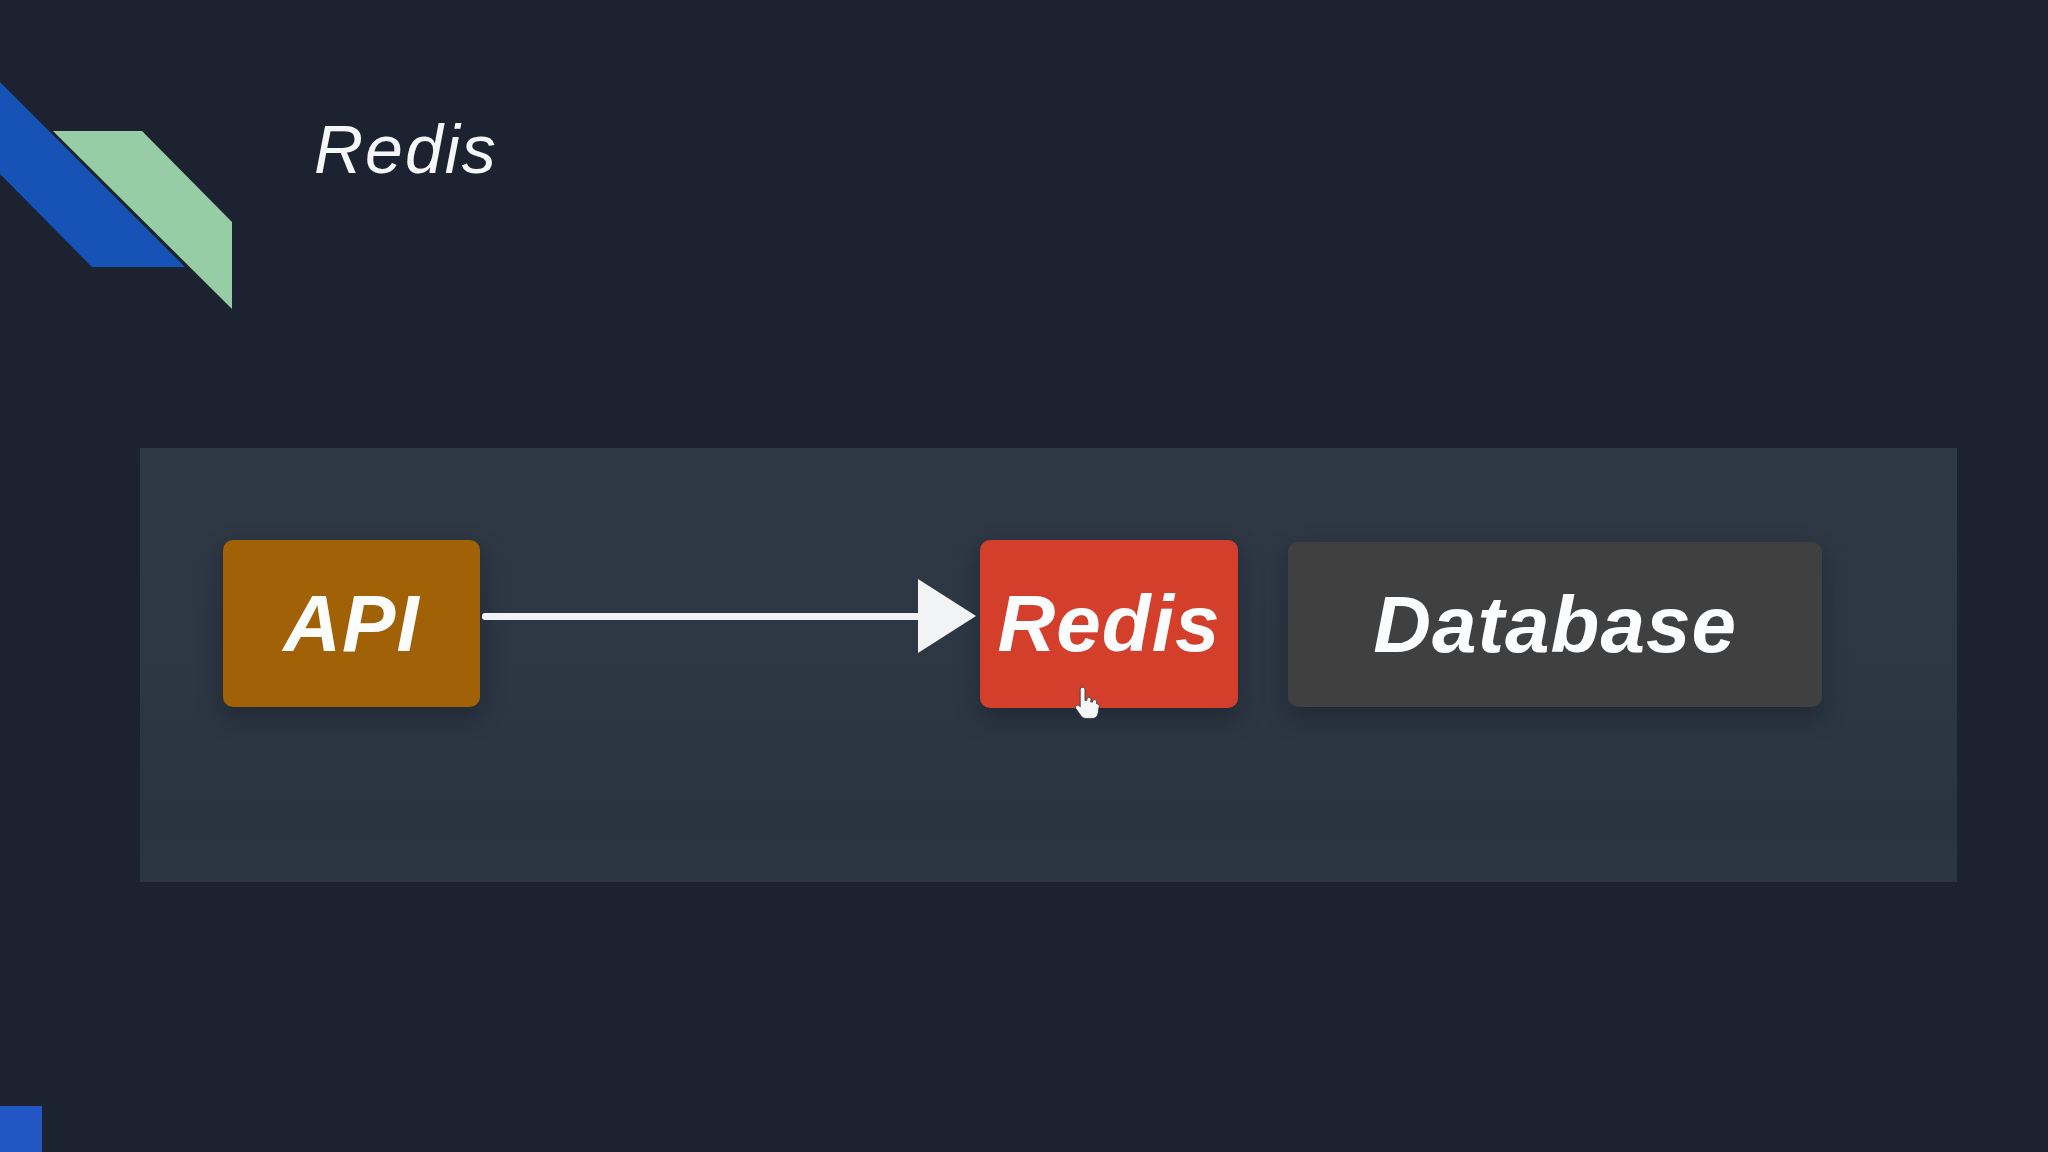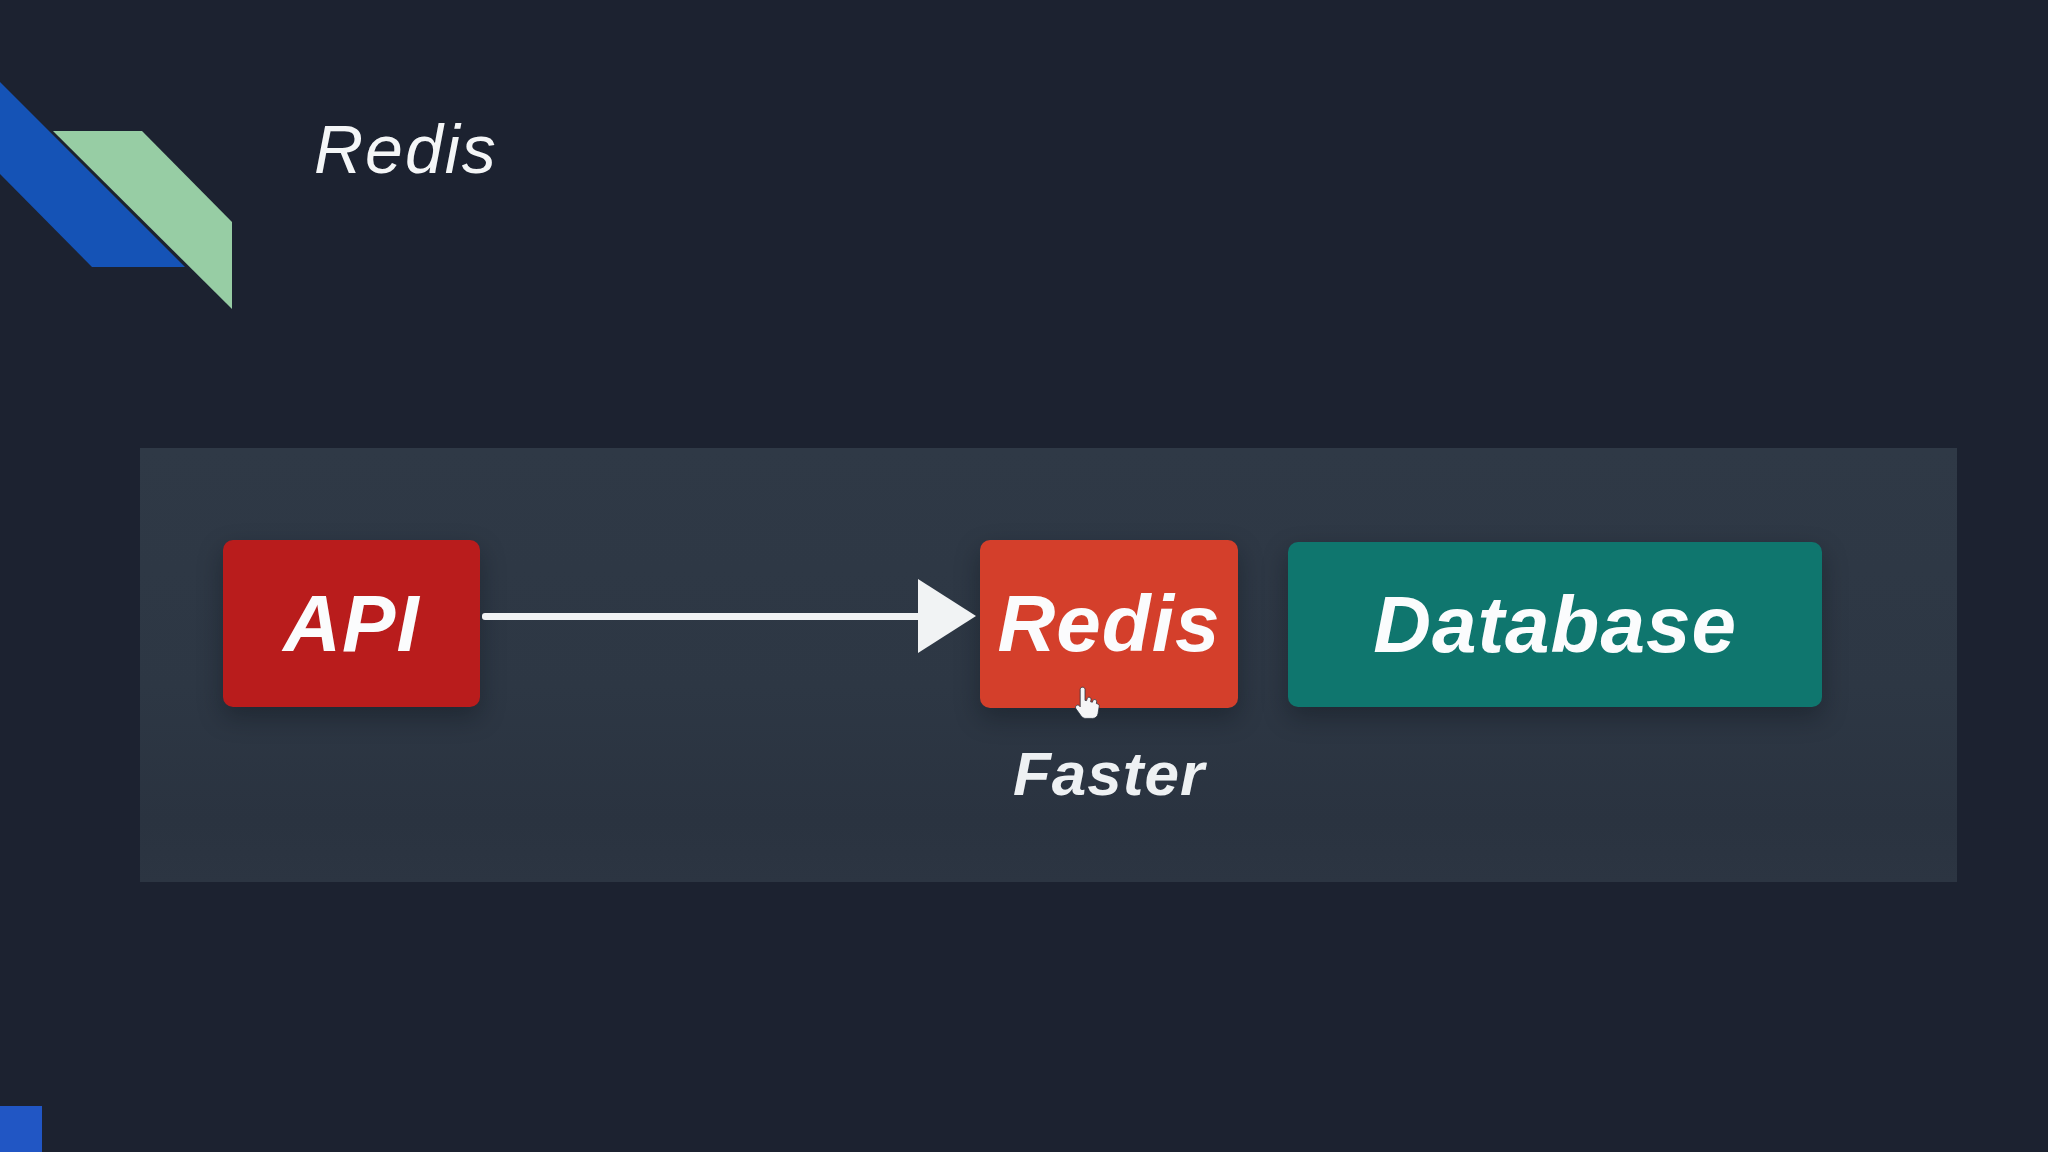--- a/index.html
+++ b/index.html
@@ -119,36 +119,35 @@
 
 <div id="stage">
 
   <div class="ribbon-blue"></div>
   <div class="ribbon-green"></div>
 
   <div class="slide-title">Redis</div>
 
   <div class="panel"></div>
 
-  <div class="node node-api" style="background-color: #b91c1c; border-radius: 10px;">
+  <div class="node node-api" style="background-color: #a16207; border-radius: 10px;">
     <span>API</span>
   </div>
 
   <div class="node node-redis" style="background-color: rgb(212, 63, 43);">
     <span>Redis</span>
   </div>
 
-  <div class="node node-database" style="background-color: #0f766e;">
+  <div class="node node-database" style="background-color: #404040;">
     <span>Database</span>
   </div>
 
   <div class="arrow-line"></div>
   <div class="arrow-head"></div>
 
-  <div class="caption">Faster</div>
 
   <div class="cursor">
     <svg width="34" height="40" viewBox="0 0 17 20">
       <path d="M6.3 1.6c.7 0 1.2.5 1.2 1.2v5.4l.8.1.3-1c.2-.6.8-.8 1.3-.6.5.2.7.7.6 1.2l-.2 1 .9.2.2-.7c.2-.6.9-.8 1.4-.5.4.2.6.6.5 1.1l-.1.8.7.2c.5.2.8.7.7 1.2l-.6 3.7c-.2 1.3-1.3 2.3-2.7 2.3H7.9c-1 0-1.9-.5-2.4-1.3L3 12.4c-.4-.5-.3-1.2.2-1.6.5-.4 1.1-.3 1.5.1l.4.5V2.8c0-.7.5-1.2 1.2-1.2z" fill="#f5f6f7" stroke="#2a3340" stroke-width="0.4"></path>
     </svg>
   </div>
 
   <div class="corner-square"></div>
 
 </div>

